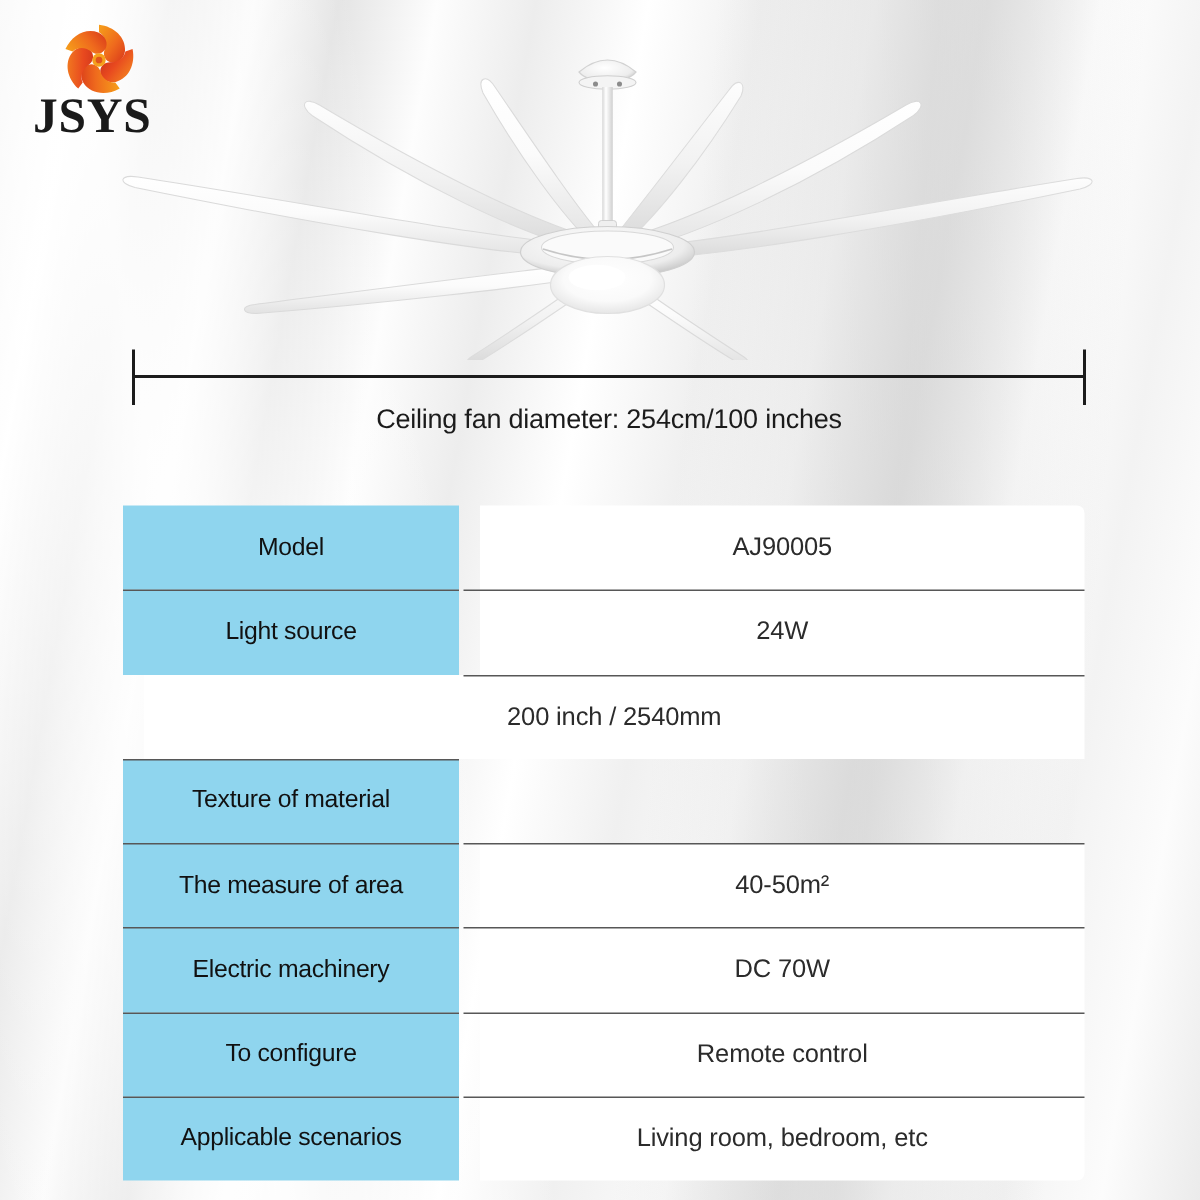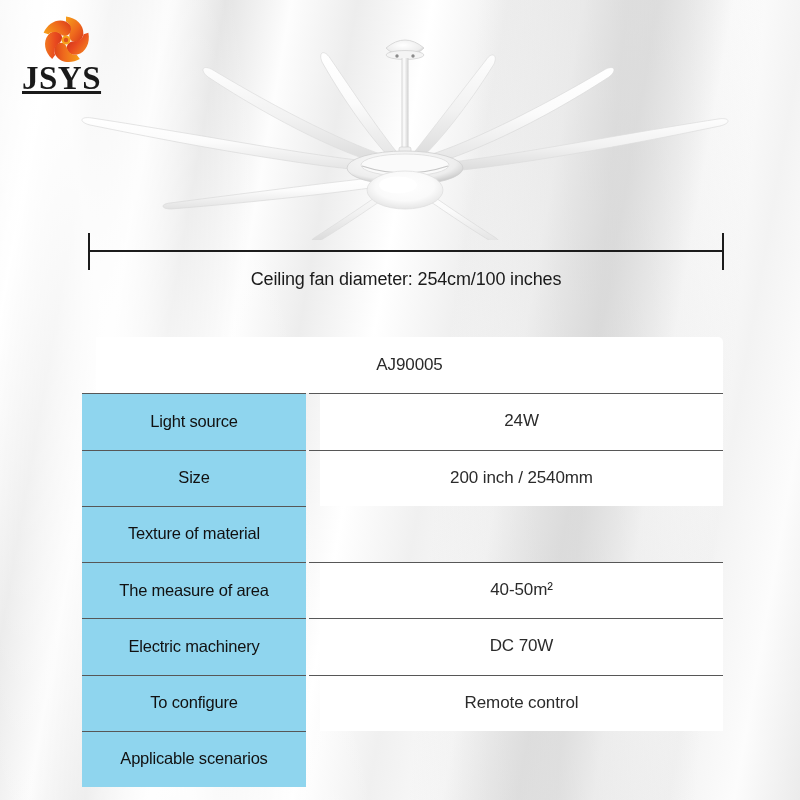--- a/index.html
+++ b/index.html
@@ -66,21 +66,20 @@
     position: absolute;
     left: 0;
     top: 50px;
     width: 110px;
     font-family: "Liberation Serif", serif;
     font-weight: bold;
     font-size: 33px;
     letter-spacing: 0.5px;
     color: #1a1a1a;
     line-height: 1;
-    text-decoration: underline;
   }
 
   
   #fan {
     position: absolute;
     left: 0;
     top: 0;
     width: 800px;
     height: 240px;
   }
@@ -301,30 +300,30 @@
   <div id="dimension">
     <div id="dim-bar"></div>
     <div class="dim-cap" id="dim-cap-left"></div>
     <div class="dim-cap" id="dim-cap-right"></div>
   </div>
   <div id="dim-caption">Ceiling fan diameter: 254cm/100 inches</div>
 
   <div id="spec-table">
 
     <div class="spec-row">
+      <div class="spec-label">Model</div>
       <div class="spec-value">AJ90005</div>
     </div>
 
     <div class="spec-row">
       <div class="spec-label">Light source</div>
       <div class="spec-value">24W</div>
     </div>
 
     <div class="spec-row">
-      <div class="spec-label">Size</div>
       <div class="spec-value">200 inch / 2540mm</div>
     </div>
 
     <div class="spec-row">
       <div class="spec-label">Texture of material</div>
     </div>
 
     <div class="spec-row">
       <div class="spec-label">The measure of area</div>
       <div class="spec-value">40-50m²</div>
@@ -335,16 +334,17 @@
       <div class="spec-value">DC 70W</div>
     </div>
 
     <div class="spec-row">
       <div class="spec-label">To configure</div>
       <div class="spec-value">Remote control</div>
     </div>
 
     <div class="spec-row">
       <div class="spec-label">Applicable scenarios</div>
+      <div class="spec-value">Living room, bedroom, etc</div>
     </div>
 
   </div>
 </div>
 
 </body></html>

